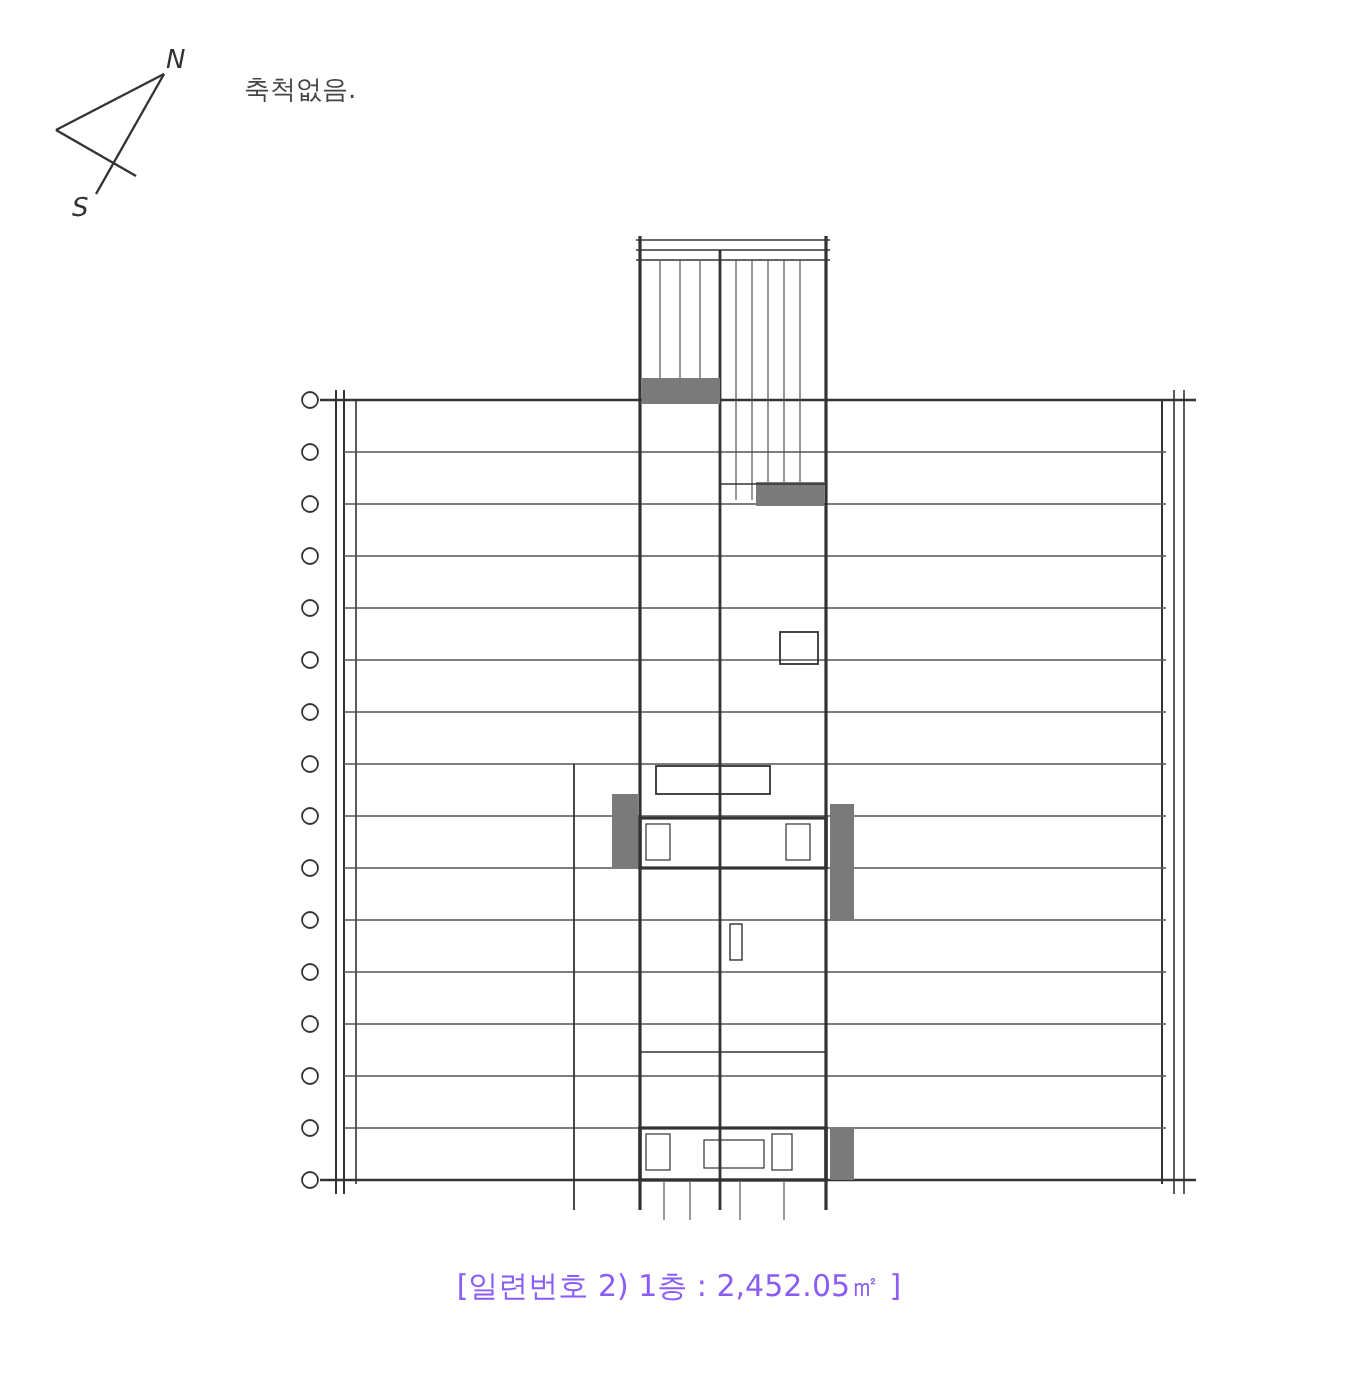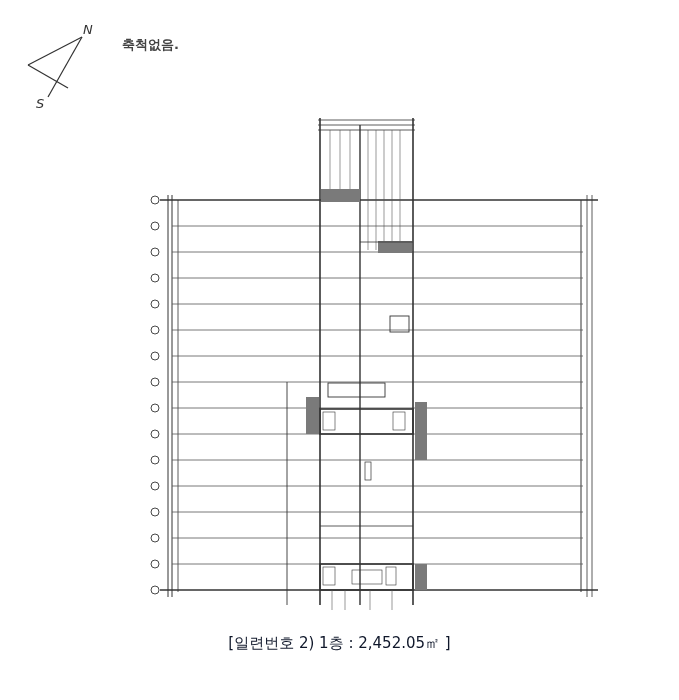--- a/index.html
+++ b/index.html
@@ -1,20 +1,20 @@
 <!DOCTYPE html>
 <html><head>
 <meta charset="utf-8">
 <style>
   html, body { margin: 0; padding: 0; background: #ffffff; }
   body { width: 679px; height: 700px; position: relative; overflow: hidden;
          font-family: "DejaVu Sans", sans-serif; color: #333; }
-  .scale-note { position: absolute; left: 122px; top: 36px; font-size: 13px; color: #444; font-weight: bold; }
+  .scale-note { position: absolute; left: 122px; top: 36px; font-size: 13px; color: #444; }
   .caption { position: absolute; left: 0; width: 679px; top: 634px; text-align: center;
-             font-size: 15px; color: #0f172a; }
+             font-size: 15px; color: #8b5cf6; }
   svg { position: absolute; left: 0; top: 0; }
 </style>
 </head>
 <body>
 
 <div class="scale-note">축척없음.</div>
 
 <svg width="679" height="700" viewBox="0 0 679 700">
 
   <g stroke="#333" stroke-width="1.2" fill="none">

